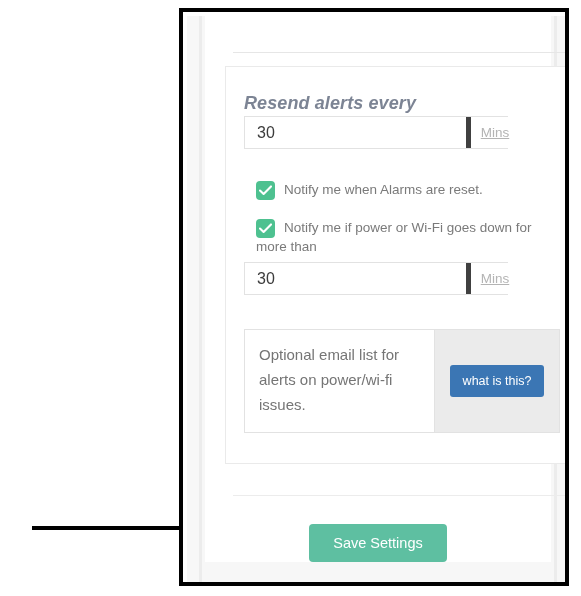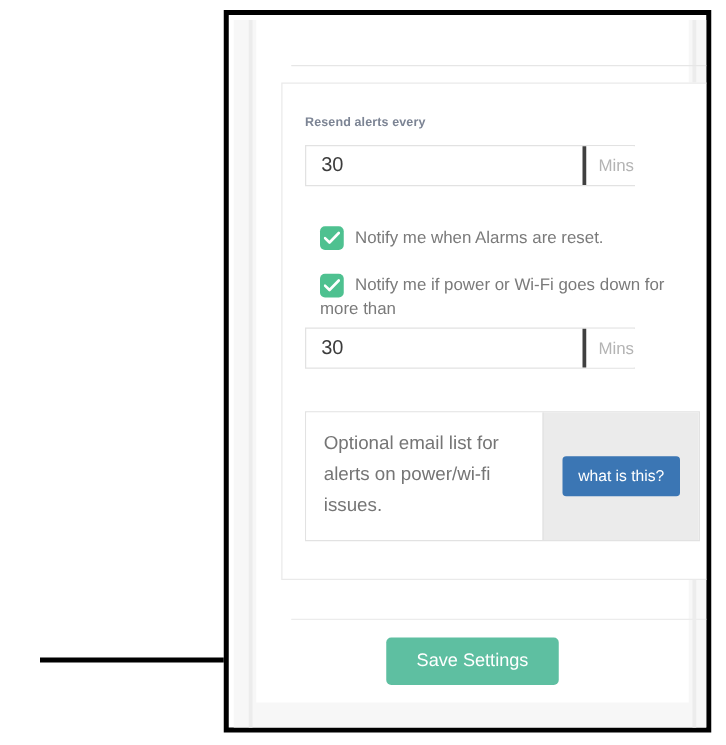--- a/index.html
+++ b/index.html
@@ -87,25 +87,26 @@
     width: 344px;
     height: 398px;
     border: 1px solid #eaeaea;
     box-sizing: border-box;
     background: #ffffff;
   }
 
   .field-label {
     position: absolute;
     left: 18px;
-    font-size: 10px;
+    font-size: 18px;
     font-weight: bold;
     color: #7c8494;
     letter-spacing: .1px;
     white-space: nowrap;
+    font-style: italic;
   }
 
   
   .input-group {
     position: absolute;
     left: 18px;
     width: 264px;
     height: 33px;
     border: 1px solid #e2e2e2;
     box-sizing: border-box;
@@ -126,22 +127,23 @@
     font-family: "Liberation Sans", sans-serif;
   }
   .input-group .suffix {
     flex: 0 0 auto;
     width: 48px;
     display: flex;
     align-items: center;
     justify-content: center;
     font-size: 13.5px;
     color: #b4b4b4;
-    border-left: 3px solid #404040;
-    background: #ffffff;
+    border-left: 5px solid #404040;
+    background: #ffffff;
+    text-decoration: underline;
   }
 
   
   .check-row {
     position: absolute;
     left: 30px;
     width: 292px;
     display: flex;
     align-items: flex-start;
   }
@@ -228,20 +230,21 @@
   }
   #save-settings-button {
     background: #5ebfa1;
     color: #ffffff;
     font-size: 14.5px;
     border: none;
     border-radius: 4px;
     padding: 11px 24px;
     cursor: pointer;
     font-family: "Liberation Sans", sans-serif;
+    margin-top: 14px;
   }
 </style>
 </head>
 <body>
 
 <svg id="annotation-arrow" viewBox="0 0 230 32" xmlns="http://www.w3.org/2000/svg">
   <line x1="2" y1="16" x2="192" y2="16" stroke="#000000" stroke-width="4"></line>
   <polygon points="186,2 226,16 186,30" fill="#000000"></polygon>
 </svg>
 

